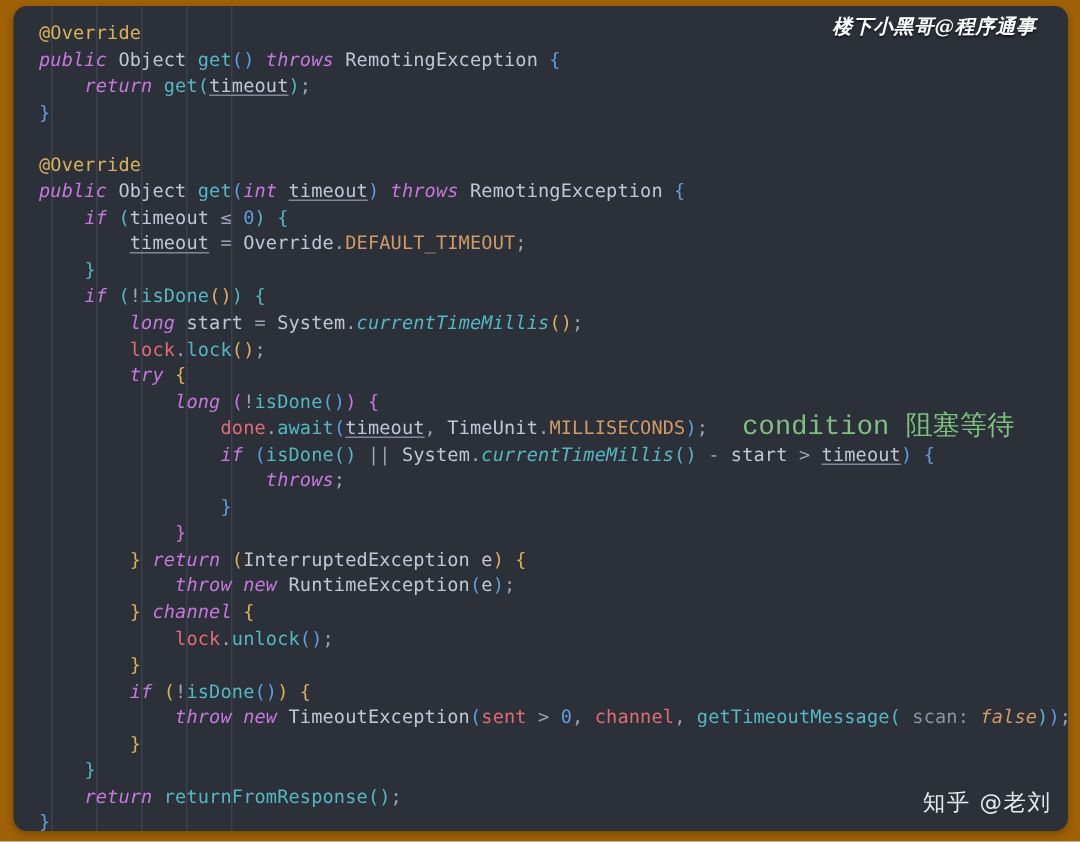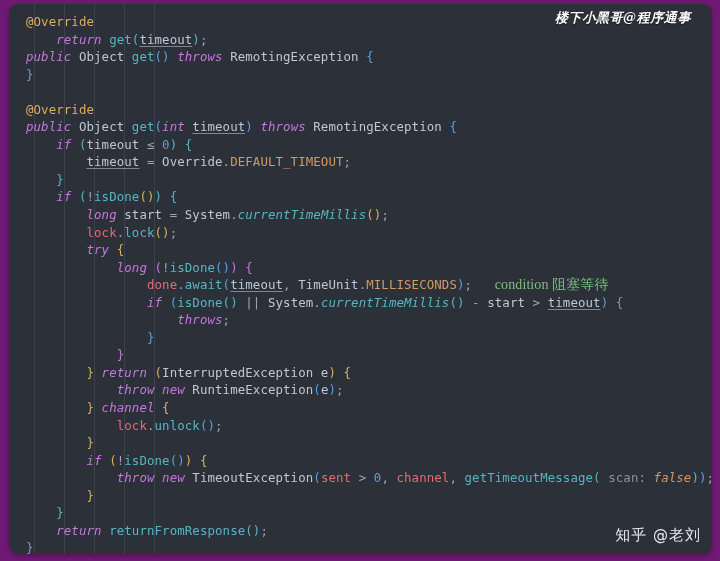--- a/index.html
+++ b/index.html
@@ -12,21 +12,21 @@
     height: 561px;
     overflow: hidden;
     font-family: "DejaVu Sans Mono", "Liberation Mono", monospace;
   }
 
   
   #page {
     position: relative;
     width: 720px;
     height: 561px;
-    background: #701a75;
+    background: #a16207;
     box-sizing: border-box;
   }
 
   
   #code-panel {
     position: absolute;
     left: 9px;
     top: 4px;
     width: 703px;
     height: 550px;
@@ -80,21 +80,21 @@
   .param    { color: #bfc7d5; text-decoration: underline; text-decoration-color: #7d8797; text-underline-offset: 2px; } 
   .num      { color: #5f9fe0; }                        
   .constf   { color: #d19a66; }                        
   .op       { color: #9aa4b4; }                        
   .punc     { color: #9aa4b4; }
   .br1      { color: #5f9fe0; }                        
   .br2      { color: #56b6c2; }
   .br3      { color: #d9b15b; }
   .br4      { color: #c678dd; }
   .hint     { color: #8b93a1; }                        
-  .cmt-cn   { color: #7fbf7f; font-family: Liberation Serif, serif; font-size: 14px; }
+  .cmt-cn   { color: #7fbf7f; font-family: Liberation Mono, monospace; font-size: 18px; }
 
   
   #wm-top {
     position: absolute;
     right: 21px;
     top: 5px;
     font-family: "DejaVu Serif", "Liberation Serif", serif;
     font-weight: bold;
     font-style: italic;
     font-size: 13px;
@@ -124,23 +124,23 @@
       <div class="guide" style="left:55px;"></div>
       <div class="guide" style="left:85px;"></div>
       <div class="guide" style="left:115px;"></div>
       <div class="guide" style="left:145px;"></div>
     </div>
 
     <div id="code-area">
 
       <div class="line"><span class="anno">@Override</span></div>
 
+      <div class="line"><span class="kw">public</span> <span class="type">Object</span> <span class="meth">get</span><span class="br1">()</span> <span class="kw">throws</span> <span class="type">RemotingException</span> <span class="br1">{</span></div>
+
       <div class="line">    <span class="kw">return</span> <span class="meth">get</span><span class="br2">(</span><span class="param">timeout</span><span class="br2">)</span><span class="punc">;</span></div>
-
-      <div class="line"><span class="kw">public</span> <span class="type">Object</span> <span class="meth">get</span><span class="br1">()</span> <span class="kw">throws</span> <span class="type">RemotingException</span> <span class="br1">{</span></div>
 
       <div class="line"><span class="br1">}</span></div>
 
       <div class="line"> </div>
 
       <div class="line"><span class="anno">@Override</span></div>
 
       <div class="line"><span class="kw">public</span> <span class="type">Object</span> <span class="meth">get</span><span class="br1">(</span><span class="kw">int</span> <span class="param">timeout</span><span class="br1">)</span> <span class="kw">throws</span> <span class="type">RemotingException</span> <span class="br1">{</span></div>
 
       <div class="line">    <span class="kw">if</span> <span class="br2">(</span><span class="type">timeout</span> <span class="op">≤</span> <span class="num">0</span><span class="br2">)</span> <span class="br2">{</span></div>

